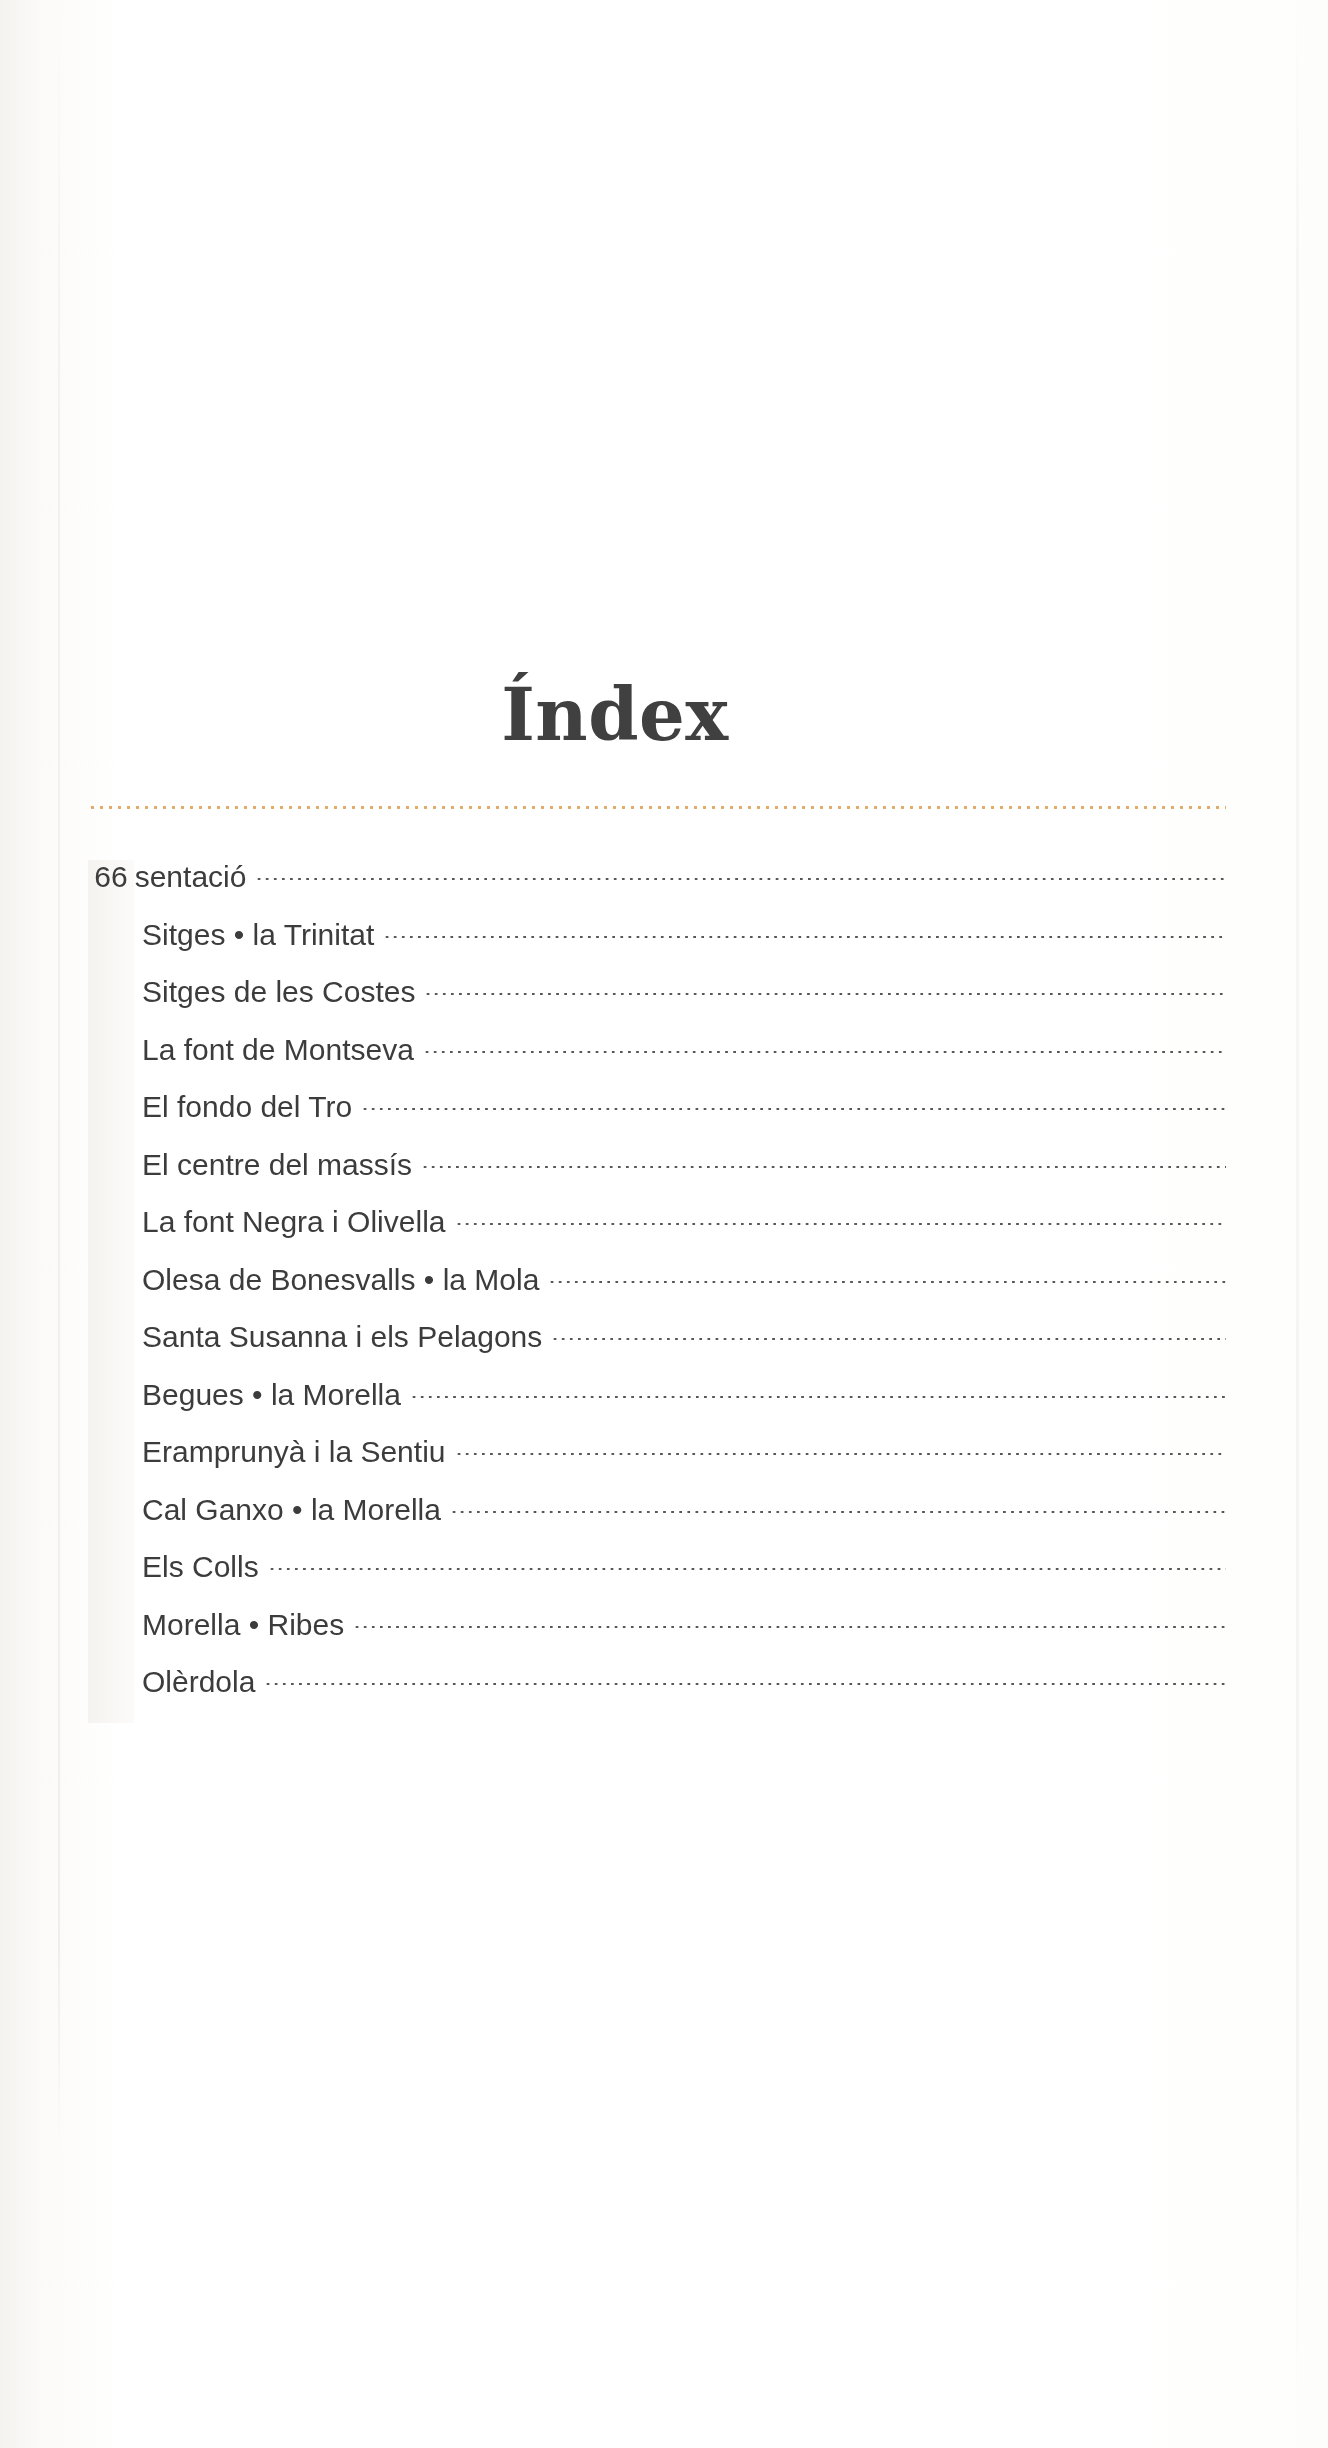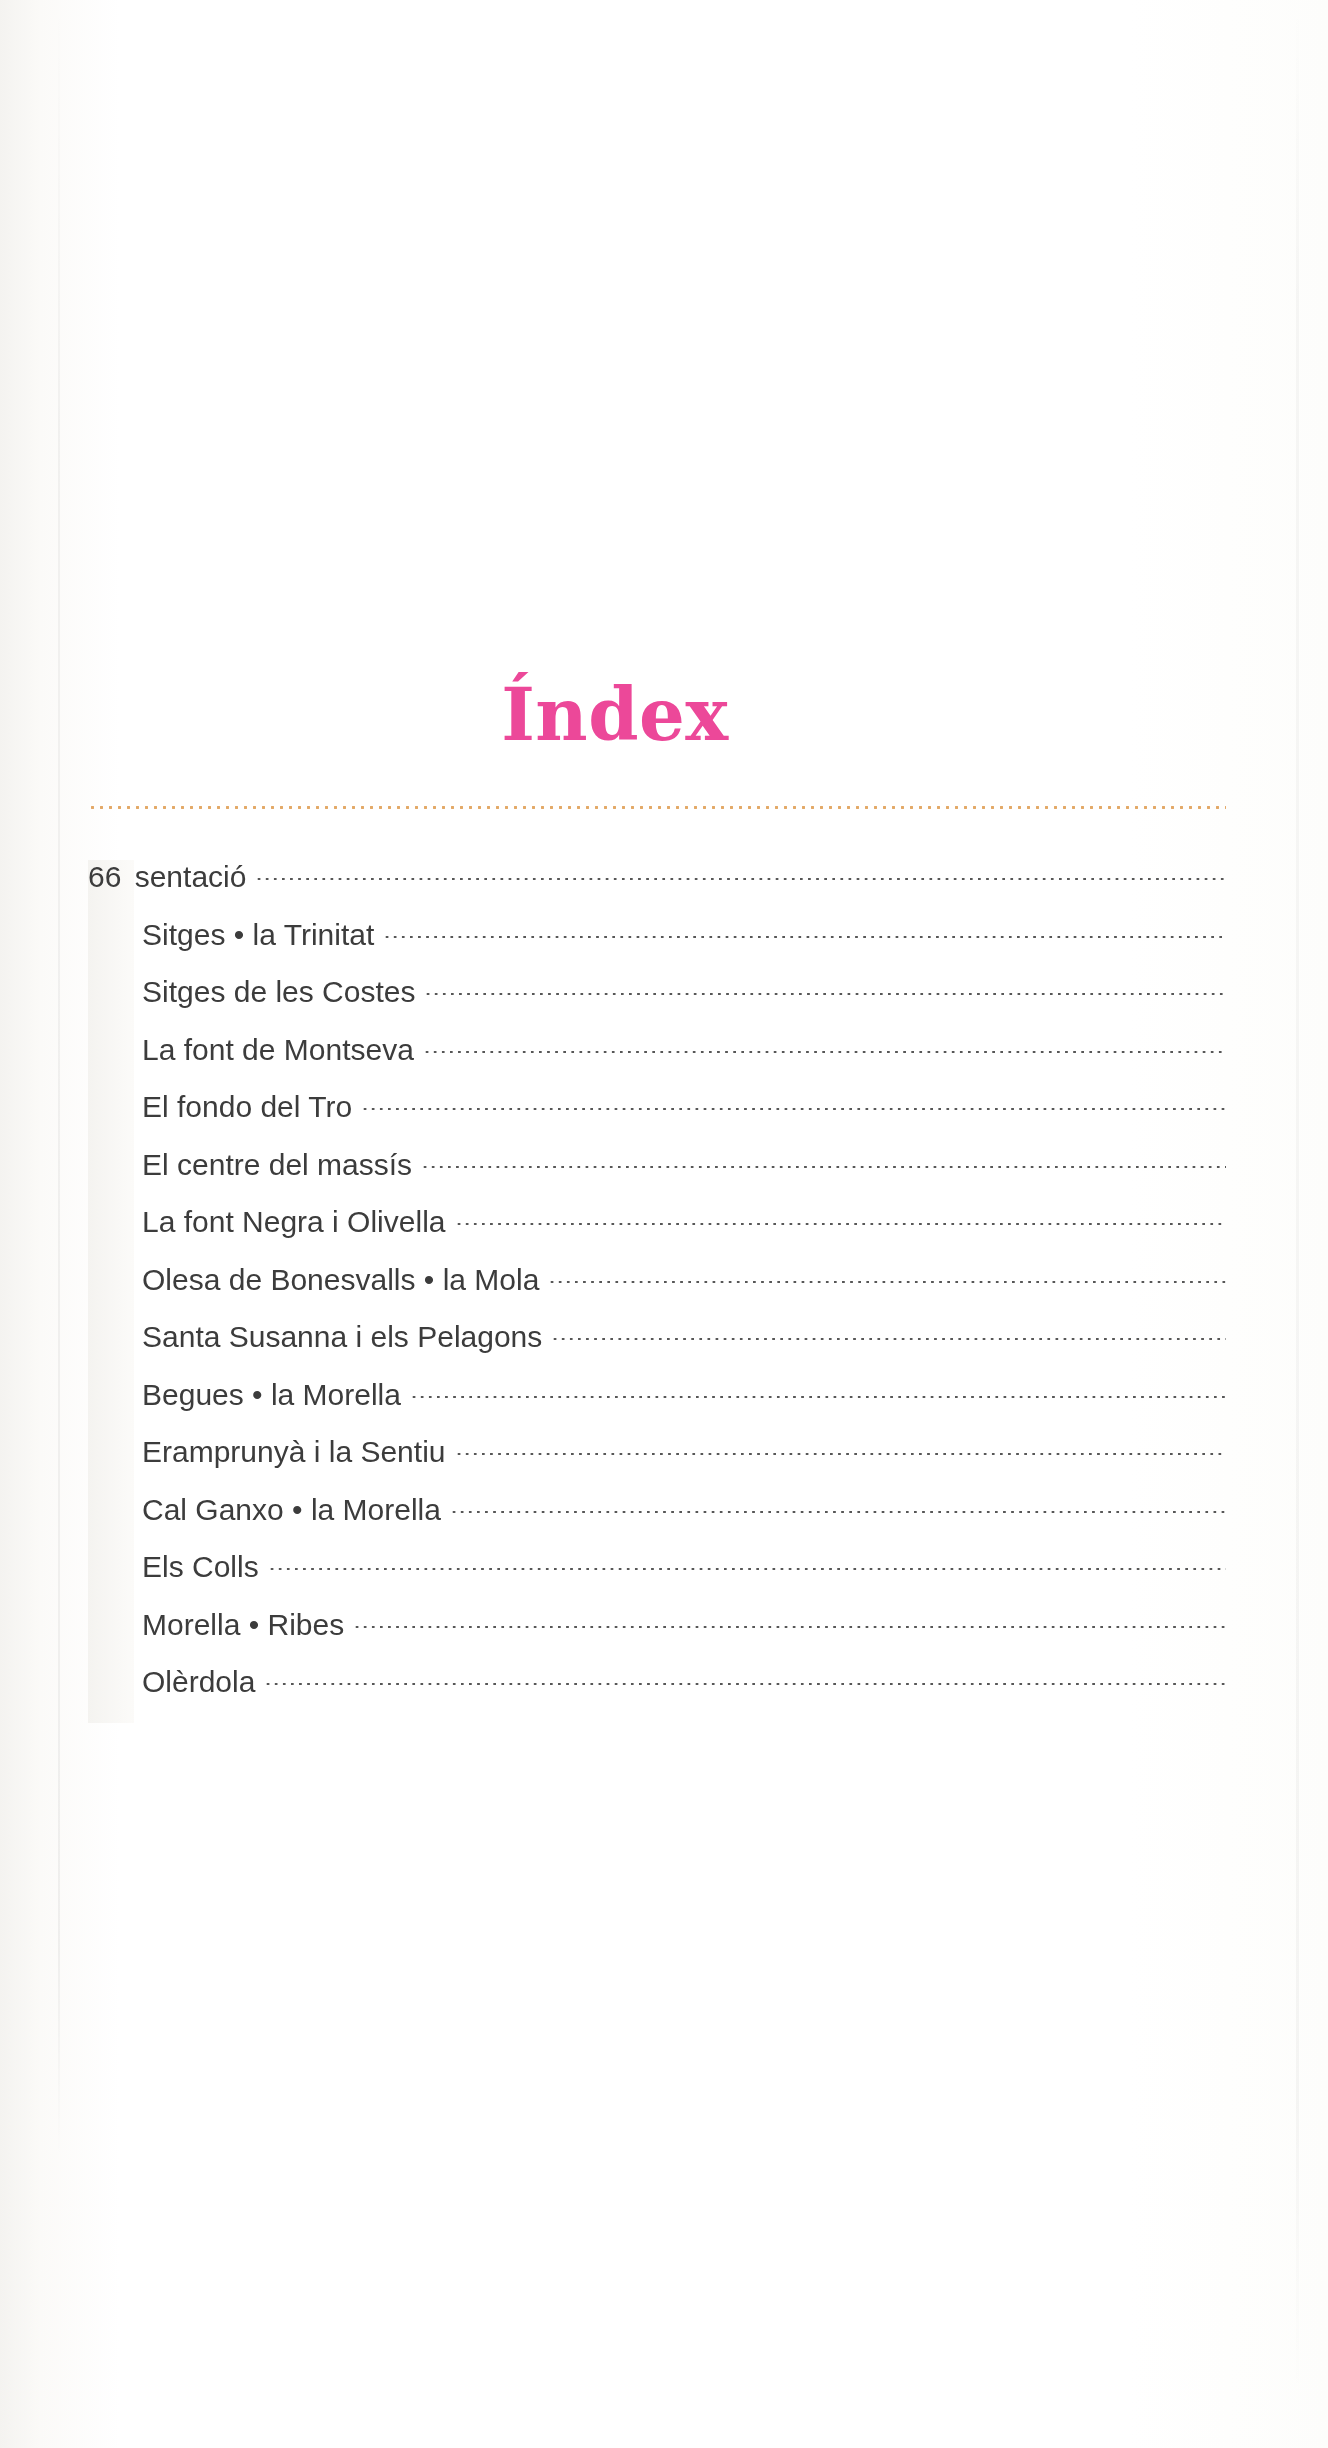--- a/index.html
+++ b/index.html
@@ -49,21 +49,21 @@
   .toc-title {
     position: absolute;
     left: 0;
     top: 672px;
     width: 1230px;
     text-align: center;
     font-family: "DejaVu Serif", serif;
     font-weight: bold;
     font-size: 72px;
     letter-spacing: 0.5px;
-    color: #ec4899;
+    color: #404040;
   }
 
   .divider {
     position: absolute;
     left: 88px;
     top: 806px;
     width: 1138px;
     height: 3px;
     background-image: radial-gradient(circle, #e2a45f 1.4px, rgba(255,255,255,0) 1.6px);
     background-size: 9px 3px;
@@ -110,21 +110,21 @@
     height: 24px;
     overflow: hidden;
     background-image: radial-gradient(circle, #575757 1.1px, rgba(255,255,255,0) 1.3px);
     background-position: 0 bottom;
     background-size: 8.1px 6px;
     background-repeat: repeat-x;
   }
   .toc-row .page {
     flex: 0 0 auto;
     width: 46px;
-    text-align: left;
+    text-align: center;
     color: #3c3c3c;
   }
 </style>
 </head>
 <body>
 
 <div class="page"></div>
 <div class="scan-edge-left"></div>
 <div class="scan-edge-right"></div>
 

